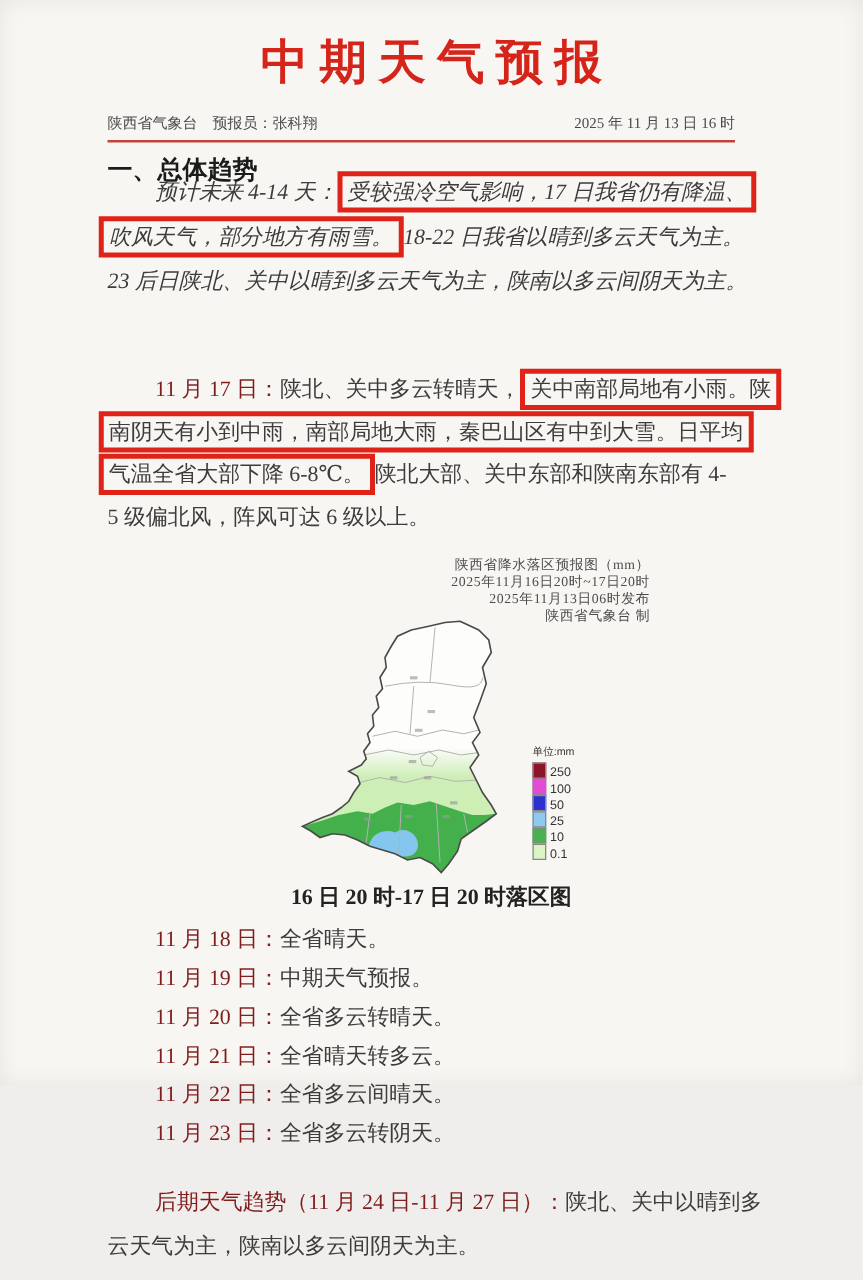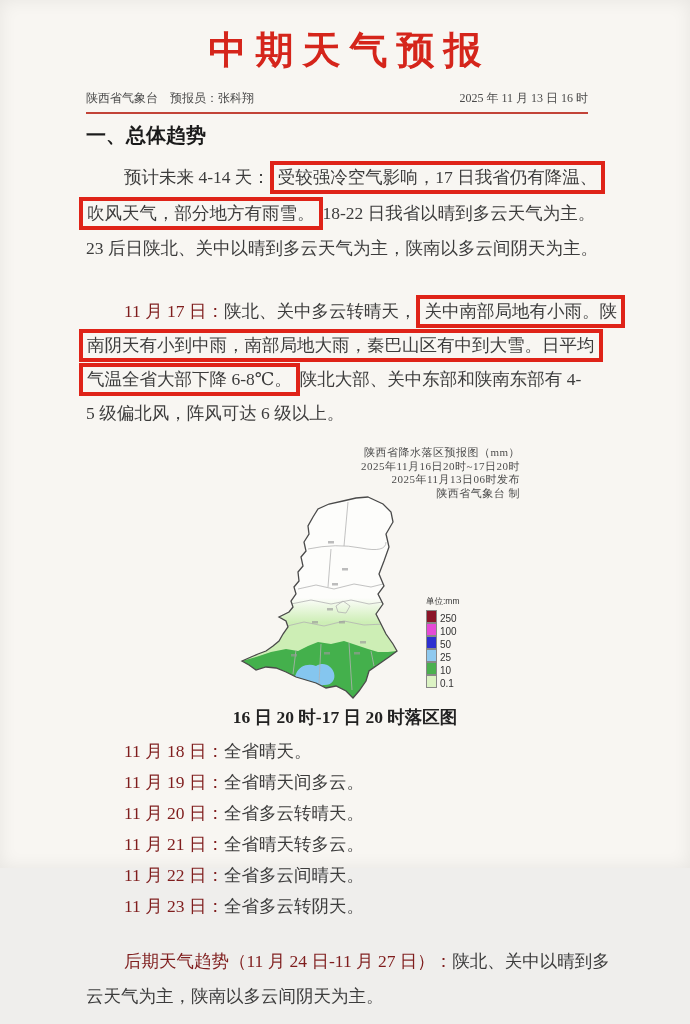--- a/index.html
+++ b/index.html
@@ -50,21 +50,21 @@
     position:absolute;left:426px;top:596px;width:70px;font-family:"Liberation Sans","DejaVu Sans",sans-serif;
   }
   .legend-title{font-size:8.5px;color:#333;margin-bottom:2px;}
   .legend-row{display:flex;align-items:flex-end;height:13px;}
   .legend-swatch{width:11px;height:13px;border:0.5px solid #888;box-sizing:border-box;}
   .legend-label{font-size:10px;color:#333;margin-left:3px;line-height:9px;}
   .daily{position:absolute;left:86px;top:736px;font-size:17.5px;}
   .daily .row{height:31px;line-height:31px;padding-left:38px;white-space:nowrap;}
   .outlook{position:absolute;left:86px;top:944px;font-size:17.5px;}
   .outlook .line{height:35px;line-height:35px;white-space:nowrap;}
-  .s1-lines{top:160px;}
+  .s1-lines{top:136px;font-style:italic;}
   .s1-lines .line{height:35.5px;line-height:35.5px;}
   .s2-lines{top:294px;}
   .s2-lines .line{height:34px;line-height:34px;}
 </style>
 </head>
 <body>
 
 <div class="doc">
 
   <div class="doc-title">中期天气预报</div>
@@ -186,21 +186,21 @@
     </div>
   </div>
 
   <div class="map-caption">16 日 20 时-17 日 20 时落区图</div>
 
   <div class="daily">
     <div class="row">
       <span class="b">11 月 18 日：</span><span>全省晴天。</span>
     </div>
     <div class="row">
-      <span class="b">11 月 19 日：</span><span>全省晴天间多云。</span>
+      <span class="b">11 月 19 日：</span><span>中期天气预报。</span>
     </div>
     <div class="row">
       <span class="b">11 月 20 日：</span><span>全省多云转晴天。</span>
     </div>
     <div class="row">
       <span class="b">11 月 21 日：</span><span>全省晴天转多云。</span>
     </div>
     <div class="row">
       <span class="b">11 月 22 日：</span><span>全省多云间晴天。</span>
     </div>

